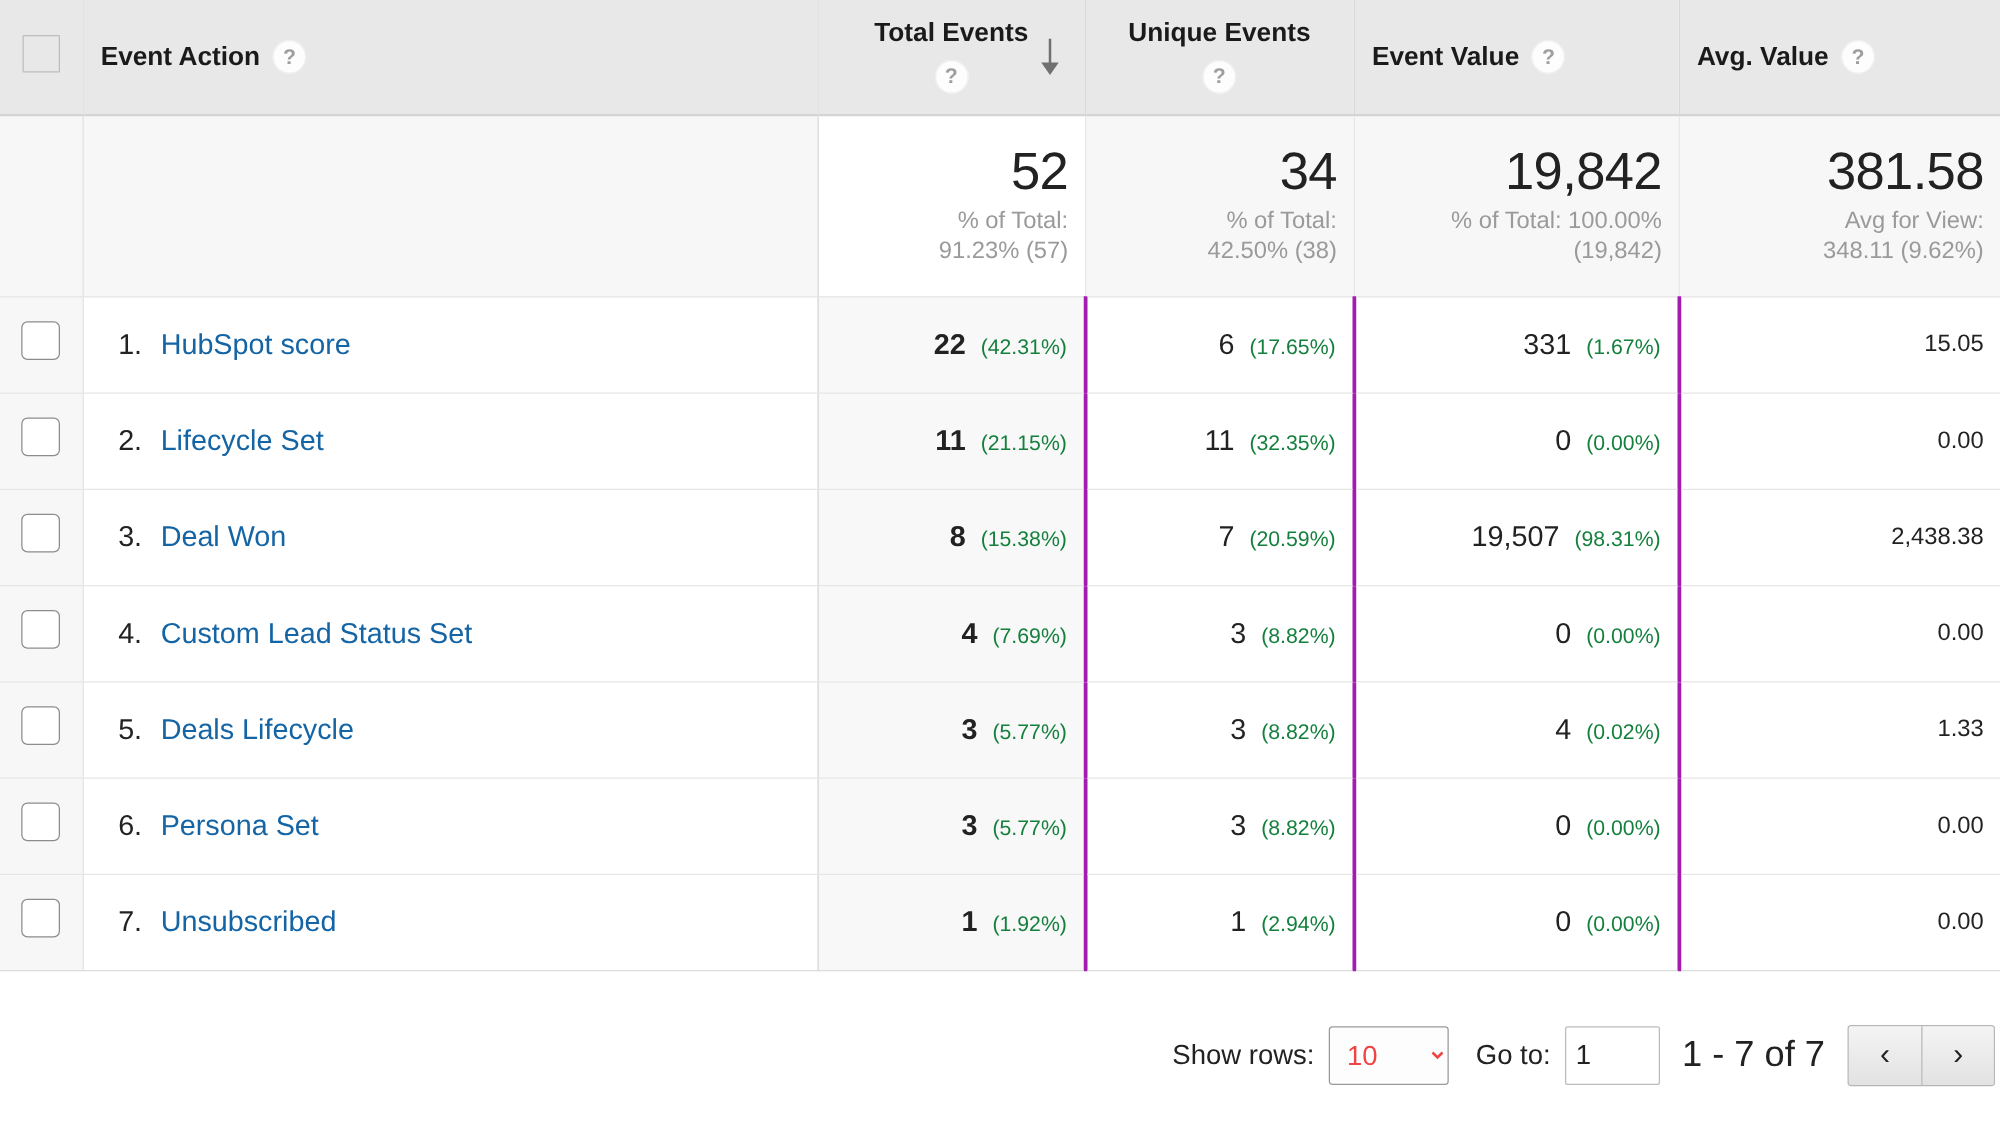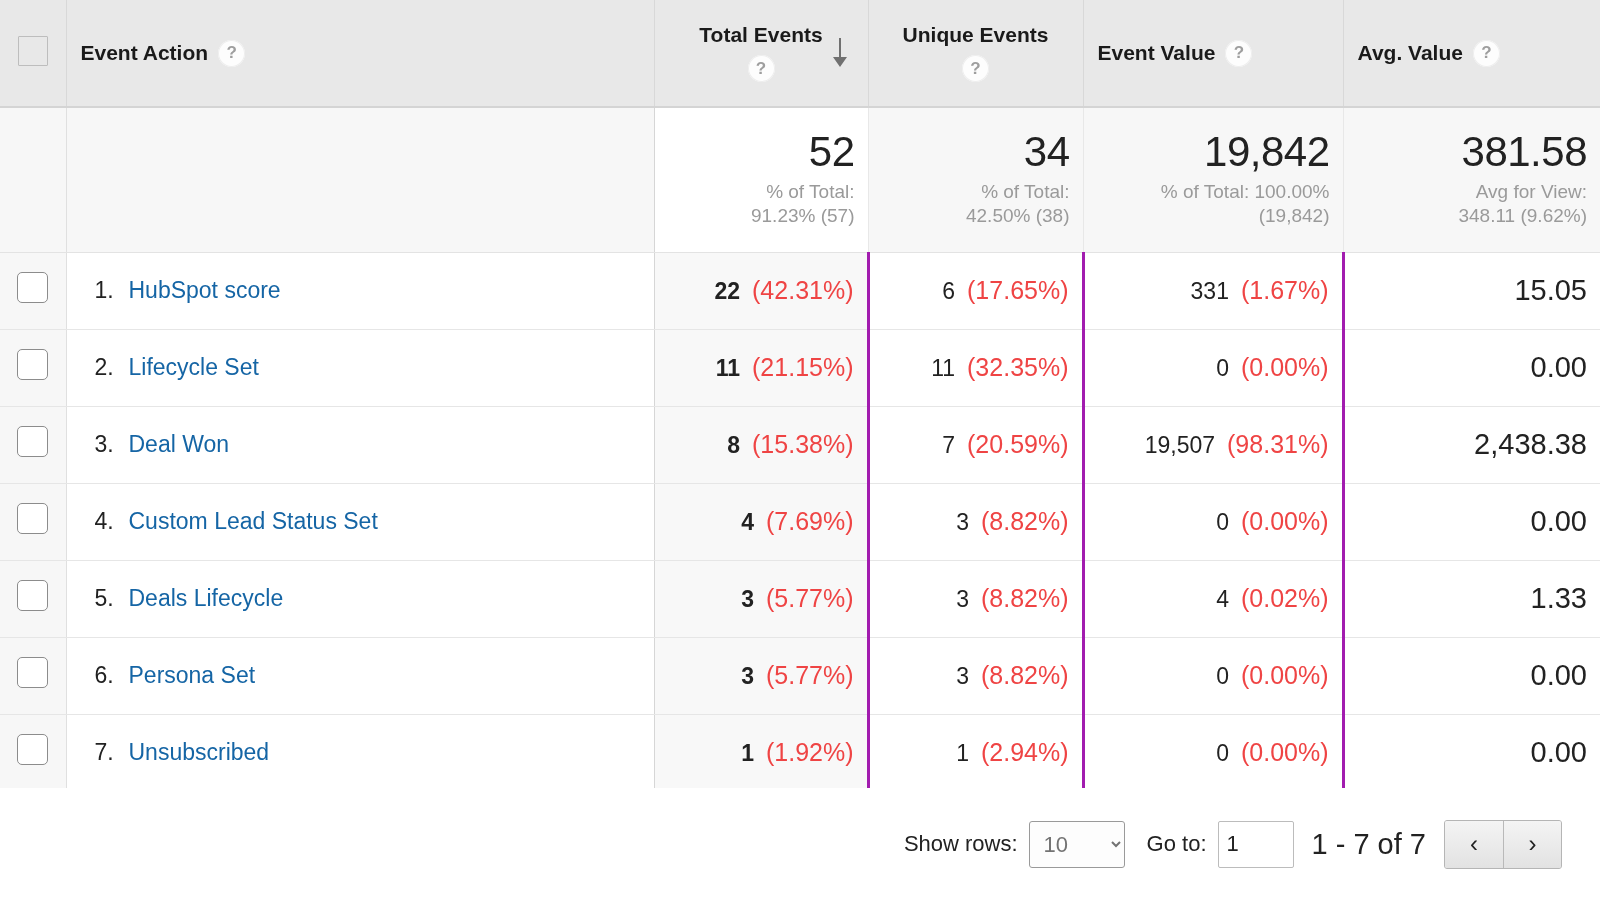--- a/index.html
+++ b/index.html
@@ -26,21 +26,21 @@
 
   
   col.c-check { width: 66px; }
   col.c-dim   { width: 588px; }
   col.c-te    { width: 214px; }
   col.c-ue    { width: 215px; }
   col.c-ev    { width: 260px; }
   col.c-av    { width: 257px; }
 
   
-  thead tr { height: 107px; }
+  thead tr { height: 92px; }
   thead th {
     background: #e8e8e8;
     border-bottom: 2px solid #d4d4d4;
     border-right: 1px solid #d8d8d8;
     padding: 0 14px;
     font-size: 21px;
     font-weight: bold;
     color: #1a1a1a;
     vertical-align: middle;
     position: relative;
@@ -193,54 +193,54 @@
     justify-content: flex-end;
     gap: 12px;
     white-space: nowrap;
   }
   .num-main {
     font-size: 23px;
     color: #222222;
   }
   .num-main.bold { font-weight: bold; }
   .num-pct {
-    font-size: 25px;
-    color: #ef4444;
+    font-size: 17px;
+    color: #15803d;
   }
   .num-plain {
     display: block;
     text-align: right;
-    font-size: 29px;
+    font-size: 19px;
     color: #222222;
   }
 
   
   .table-footer {
     position: absolute;
     left: 0;
     top: 788px;
     width: 1600px;
     height: 112px;
     display: flex;
     align-items: center;
     justify-content: flex-end;
-    padding-right: 38px;
+    padding-right: 4px;
     gap: 0;
     background: #ffffff;
   }
   .pg-label {
     font-size: 22px;
     color: #222222;
     margin-right: 11px;
     white-space: nowrap;
   }
   .rows-select {
     font-family: "Liberation Sans", sans-serif;
     font-size: 22px;
-    color: #737373;
+    color: #ef4444;
     height: 47px;
     width: 96px;
     padding: 0 6px 0 10px;
     border: 1px solid #9a9a9a;
     border-radius: 3px;
     background: #fdfdfd;
     margin-right: 22px;
   }
   .goto-input {
     font-family: "Liberation Sans", sans-serif;

